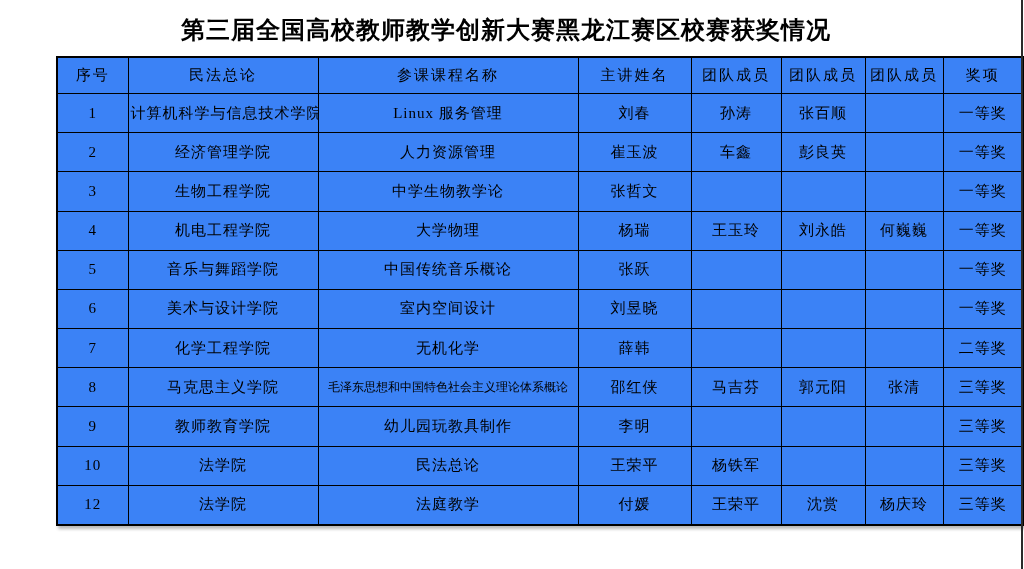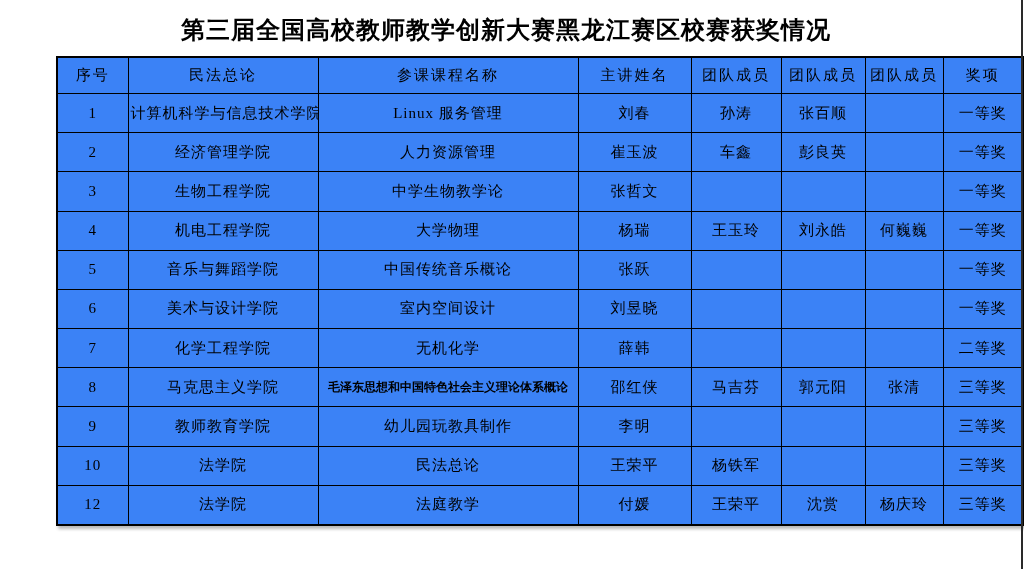--- a/index.html
+++ b/index.html
@@ -62,21 +62,20 @@
     text-align: center;
     vertical-align: middle;
     padding: 0 2px;
     white-space: nowrap;
     overflow: hidden;
     letter-spacing: 1px;
   }
   table.awards td.compact {
     font-size: 12px;
     letter-spacing: 0;
-    font-weight: bold;
   }
   .page-edge {
     position: absolute;
     top: 0;
     right: 1px;
     width: 2px;
     height: 569px;
     background: #2a2a2a;
   }
 </style>

